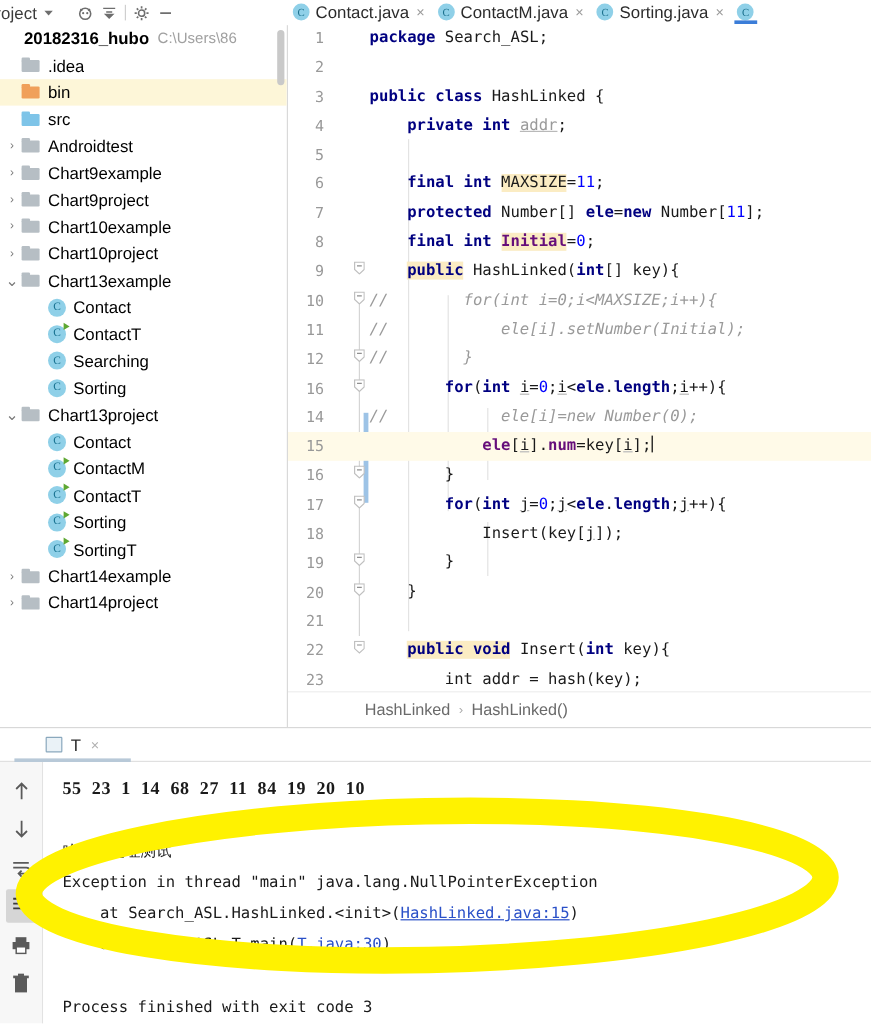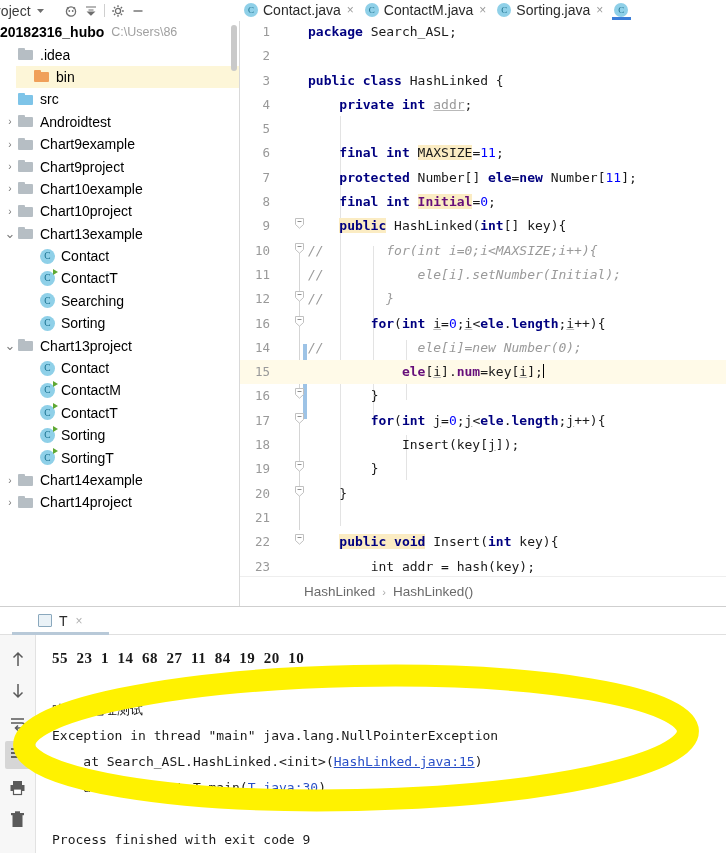--- a/index.html
+++ b/index.html
@@ -277,32 +277,32 @@
     </div>
     <div class="tab active" style="padding-right:0;">
       <span class="tab-ico">C</span>
       <span></span>
     </div>
   </div>
 
   <div class="proj-panel">
     <div class="proj-scrollbar"></div>
 
-    <div class="tree-row" style="padding-left:0;">
+    <div class="tree-row" style="padding-left:20px;">
       <span class="tree-label tree-root-label">20182316_hubo</span>
       <span class="tree-sub">C:\Users\86</span>
     </div>
 
     <div id="tree-body">
         <div class="tree-row" style="padding-left: 2px;">
           <span class="arrow none">›</span>
           <span class="ico-folder"></span>
           <span class="tree-label">.idea</span>
         </div>
-        <div class="tree-row selected" style="padding-left: 2px; margin-left: 16px;">
+        <div class="tree-row selected" style="padding-left: 2px;">
           <span class="arrow none">›</span>
           <span class="ico-folder orange"></span>
           <span class="tree-label">bin</span>
         </div>
         <div class="tree-row" style="padding-left: 2px;">
           <span class="arrow none">›</span>
           <span class="ico-folder blue"></span>
           <span class="tree-label">src</span>
         </div>
         <div class="tree-row" style="padding-left: 2px;">
@@ -515,21 +515,21 @@
     </div>
 
     <div class="console-out">
       <div class="out-line out-nums">55  23  1  14  68  27  11  84  19  20  10</div>
       <div class="out-line">&nbsp;</div>
       <div class="out-line out-cjk">哈希链地址测试</div>
       <div class="out-line">Exception in thread "main" java.lang.NullPointerException</div>
       <div class="out-line"><span>    at Search_ASL.HashLinked.&lt;init&gt;(</span><span class="link">HashLinked.java:15</span><span>)</span></div>
       <div class="out-line"><span>    at Search_ASL.T.main(</span><span class="link">T.java:30</span><span>)</span></div>
       <div class="out-line">&nbsp;</div>
-      <div class="out-line">Process finished with exit code 9</div>
+      <div class="out-line">Process finished with exit code 3</div>
     </div>
   </div>
 
   <div class="highlighter">
     <svg width="700" height="155" viewBox="0 0 700 155">
       <ellipse cx="350" cy="77" rx="332" ry="62" fill="none" stroke="#fff200" stroke-width="22" transform="rotate(-1.2 350 77)"></ellipse>
     </svg>
   </div>
 
 </div>

